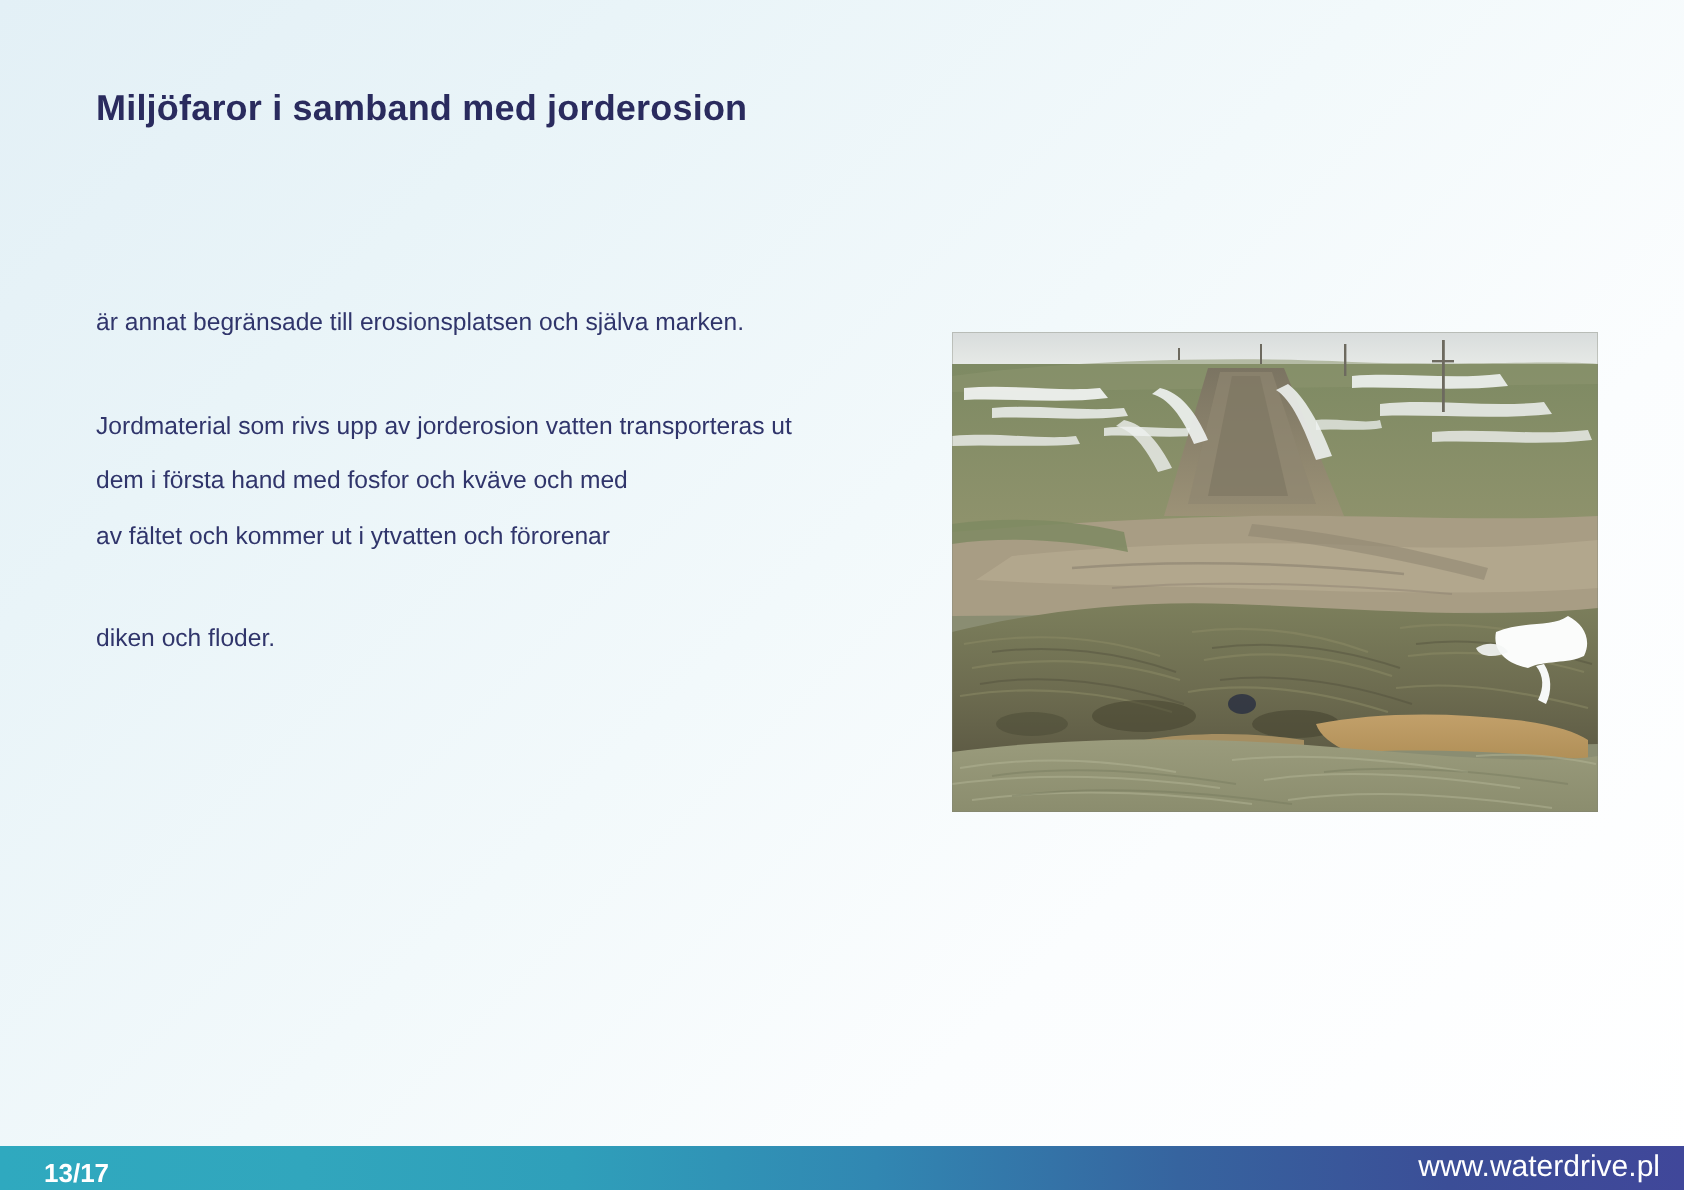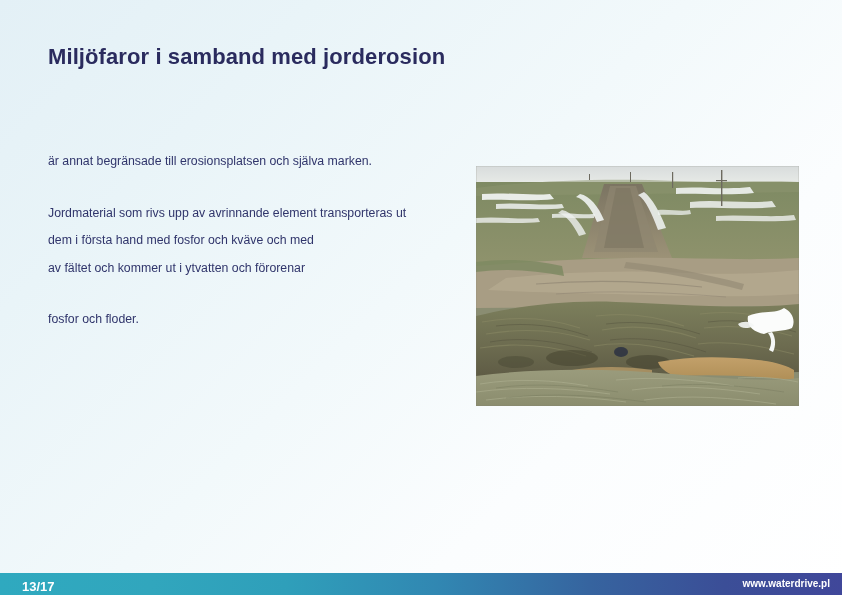--- a/index.html
+++ b/index.html
@@ -16,21 +16,21 @@
     position: relative;
     width: 842px;
     height: 595px;
     background: linear-gradient(135deg, #e3f0f6 0%, #e9f4f8 22%, #f2f9fb 48%, #fbfdfe 70%, #ffffff 100%);
     overflow: hidden;
   }
   .slide-title {
     position: absolute;
     left: 48px;
     top: 44px;
-    font-size: 22px;
+    font-size: 18px;
     font-weight: bold;
     color: #2a2b5e;
     letter-spacing: 0.1px;
     white-space: nowrap;
   }
   .body-text {
     position: absolute;
     left: 48px;
     top: 148px;
     width: 410px;
@@ -89,46 +89,46 @@
     font-size: 13px;
     font-weight: bold;
     color: #ffffff;
   }
   .footer-url {
     position: absolute;
     right: 12px;
     top: 0;
     height: 22px;
     line-height: 22px;
-    font-size: 10px;
-    font-weight: bold;
+    font-size: 15px;
+    font-weight: normal;
     color: #ffffff;
   }
 </style>
 </head>
 <body>
 
 <div class="slide">
 
   <div class="slide-title">Miljöfaror i samband med jorderosion</div>
 
   <div class="body-text">
 
     <div class="para">
       <div class="line">är annat begränsade till erosionsplatsen och själva marken.</div>
     </div>
 
     <div class="para">
-      <div class="line">Jordmaterial som rivs upp av avrinnande element transporteras ut</div>
+      <div class="line">Jordmaterial som rivs upp av jorderosion vatten transporteras ut</div>
       <div class="line">dem i första hand med fosfor och kväve och med</div>
       <div class="line">av fältet och kommer ut i ytvatten och förorenar</div>
     </div>
 
     <div class="para">
-      <div class="line">fosfor och floder.</div>
+      <div class="line">diken och floder.</div>
     </div>
 
   </div>
 
   <div class="photo">
     <svg viewBox="0 0 323 240" preserveAspectRatio="none">
       <defs>
         <linearGradient id="skyG" x1="0" y1="0" x2="0" y2="1">
           <stop offset="0%" stop-color="#d8dcdc"></stop>
           <stop offset="100%" stop-color="#e6e9e6"></stop>

